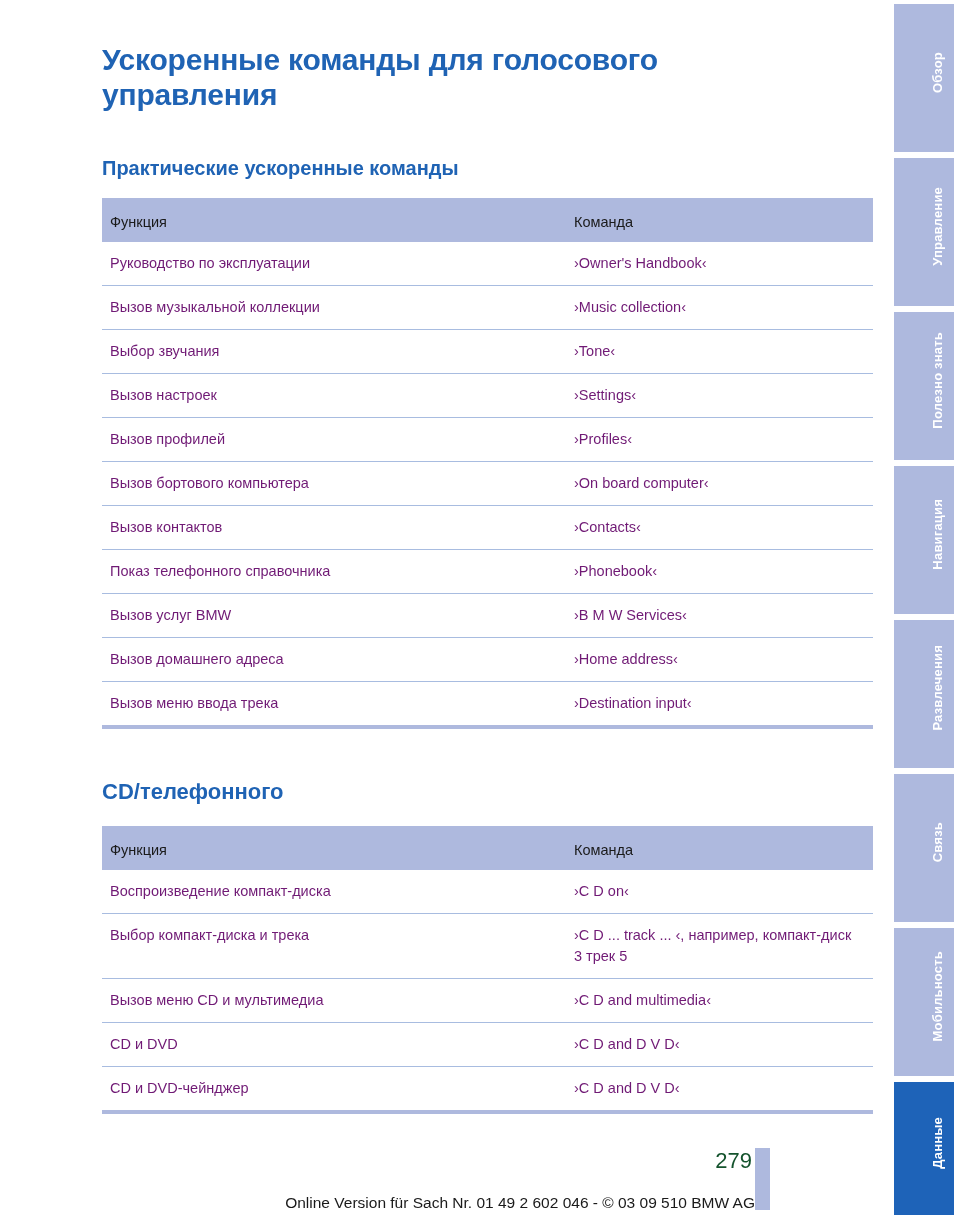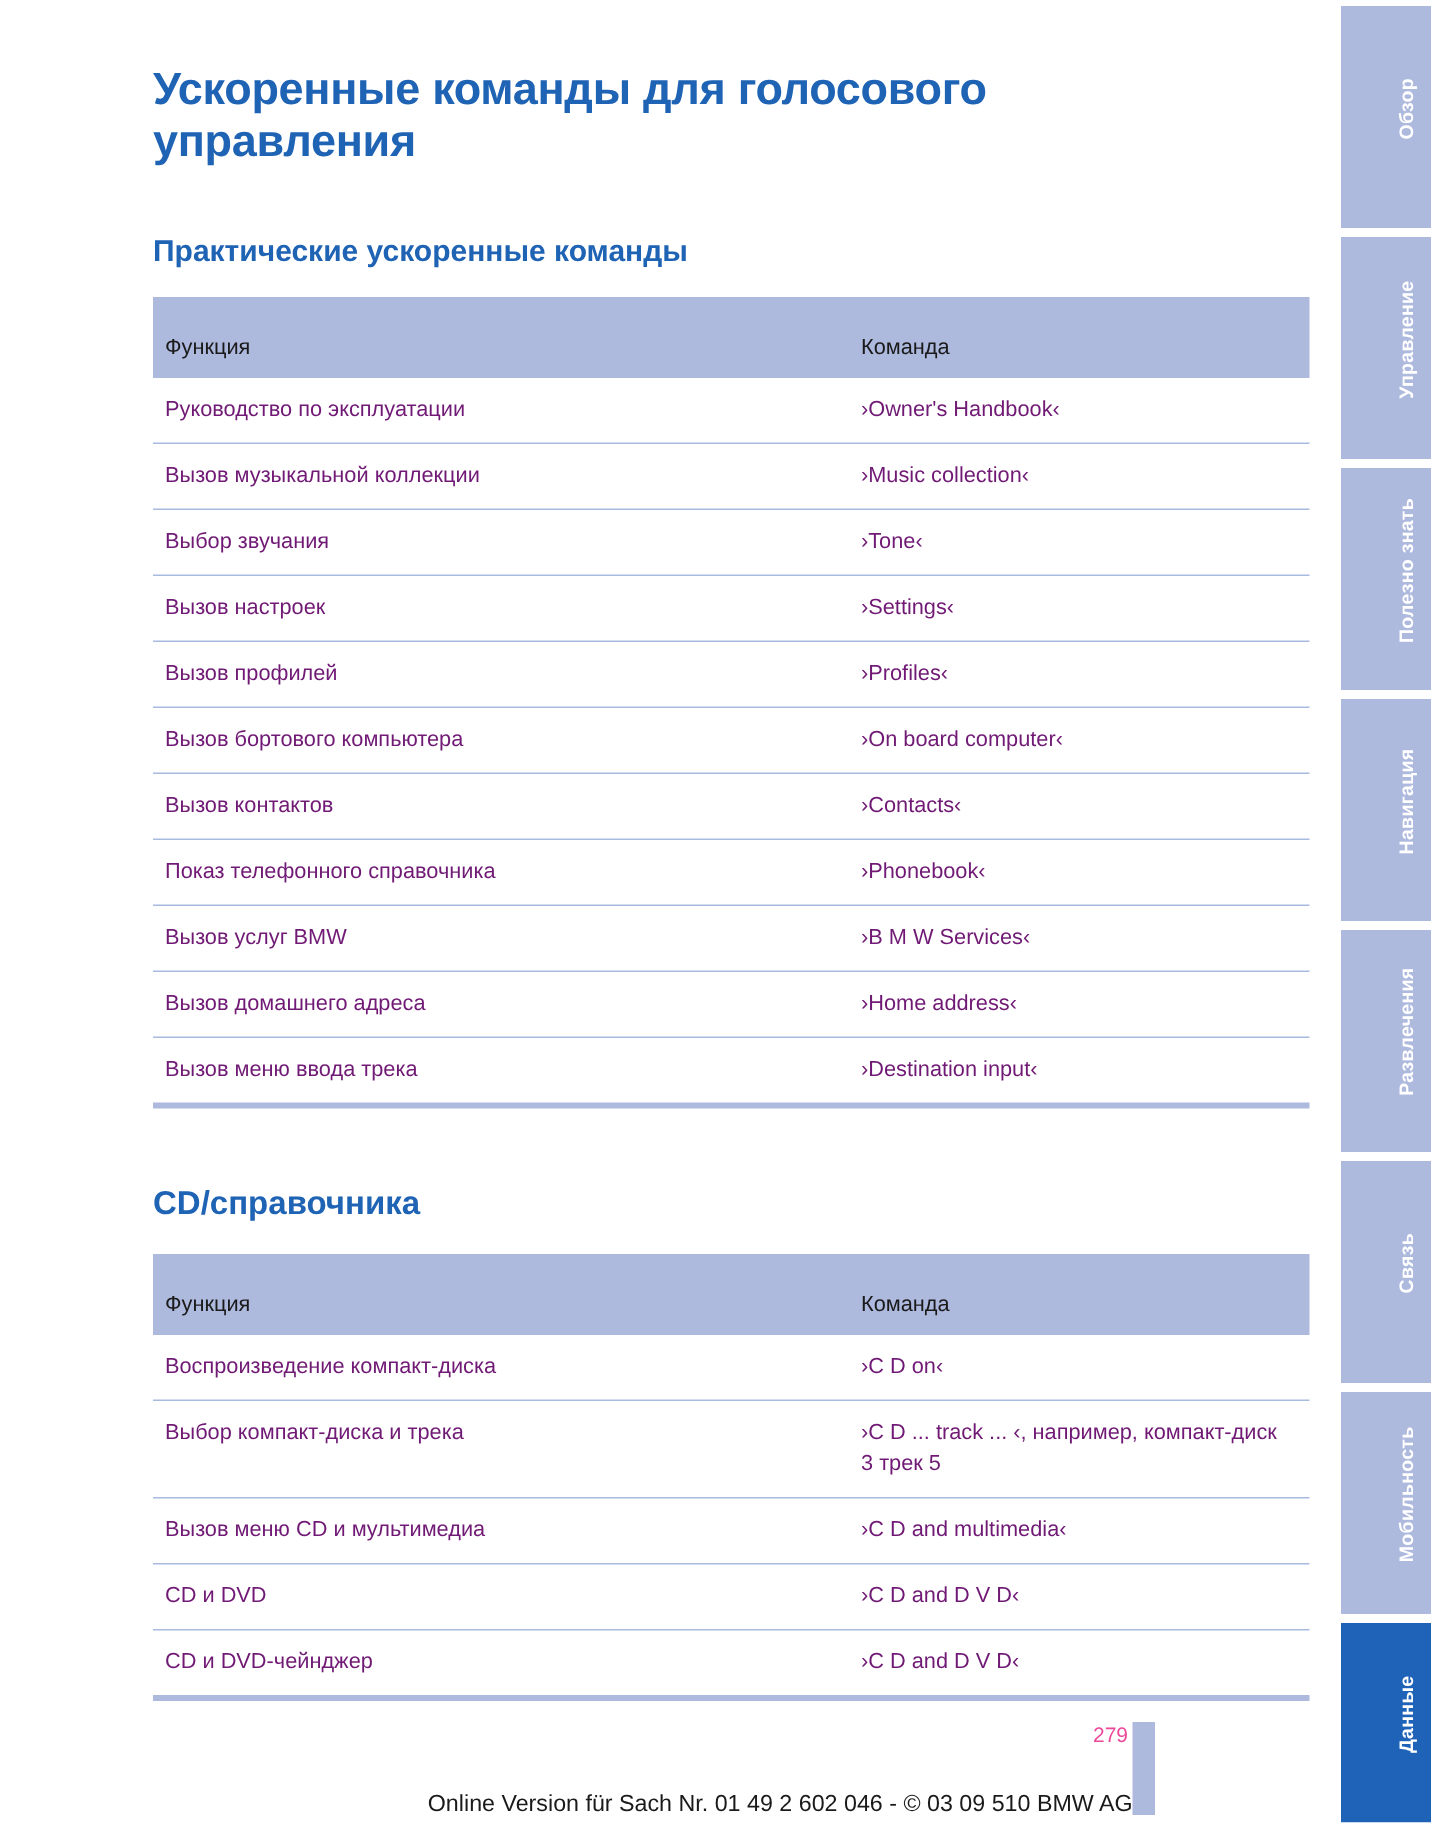--- a/index.html
+++ b/index.html
@@ -70,21 +70,21 @@
   }
   .tbl col.c1 { width: 464px; }
   .tbl col.c2 { width: 307px; }
 
   .tbl thead th {
     background: #aeb9de;
     text-align: left;
     font-weight: normal;
     font-size: 14.5px;
     color: #1a1a1a;
-    padding: 26px 0 12px 8px;
+    padding: 16px 0 12px 8px;
     vertical-align: middle;
   }
 
   .tbl tbody td {
     font-size: 14.5px;
     color: #701a75;
     padding: 11px 0 11px 8px;
     vertical-align: top;
     border-bottom: 1px solid #a8bce0;
     line-height: 1.45;
@@ -128,22 +128,22 @@
   .footer {
     position: absolute;
     left: 0;
     top: 1148px;
     width: 894px;
   }
   .pageno {
     position: absolute;
     right: 158px;
     top: 0;
-    font-size: 14px;
-    color: #ec4899;
+    font-size: 22px;
+    color: #14532d;
     text-align: left;
   }
   .footer-accent {
     position: absolute;
     left: 739px;
     top: 0;
     width: 15px;
     height: 62px;
     background: #aeb9de;
   }
@@ -221,21 +221,21 @@
         </tr>
         <tr>
           <td>Вызов меню ввода трека</td>
           <td class="cmd">›Destination input‹</td>
         </tr>
       </tbody>
     </table>
 
     <div class="section-gap"></div>
 
-    <h2 class="h2 section">CD/справочника</h2>
+    <h2 class="h2 section">CD/телефонного</h2>
 
     <table class="tbl">
       <colgroup>
           <col class="c1">
           <col class="c2">
         </colgroup>
       <thead>
         <tr>
           <th>Функция</th>
           <th>Команда</th>

